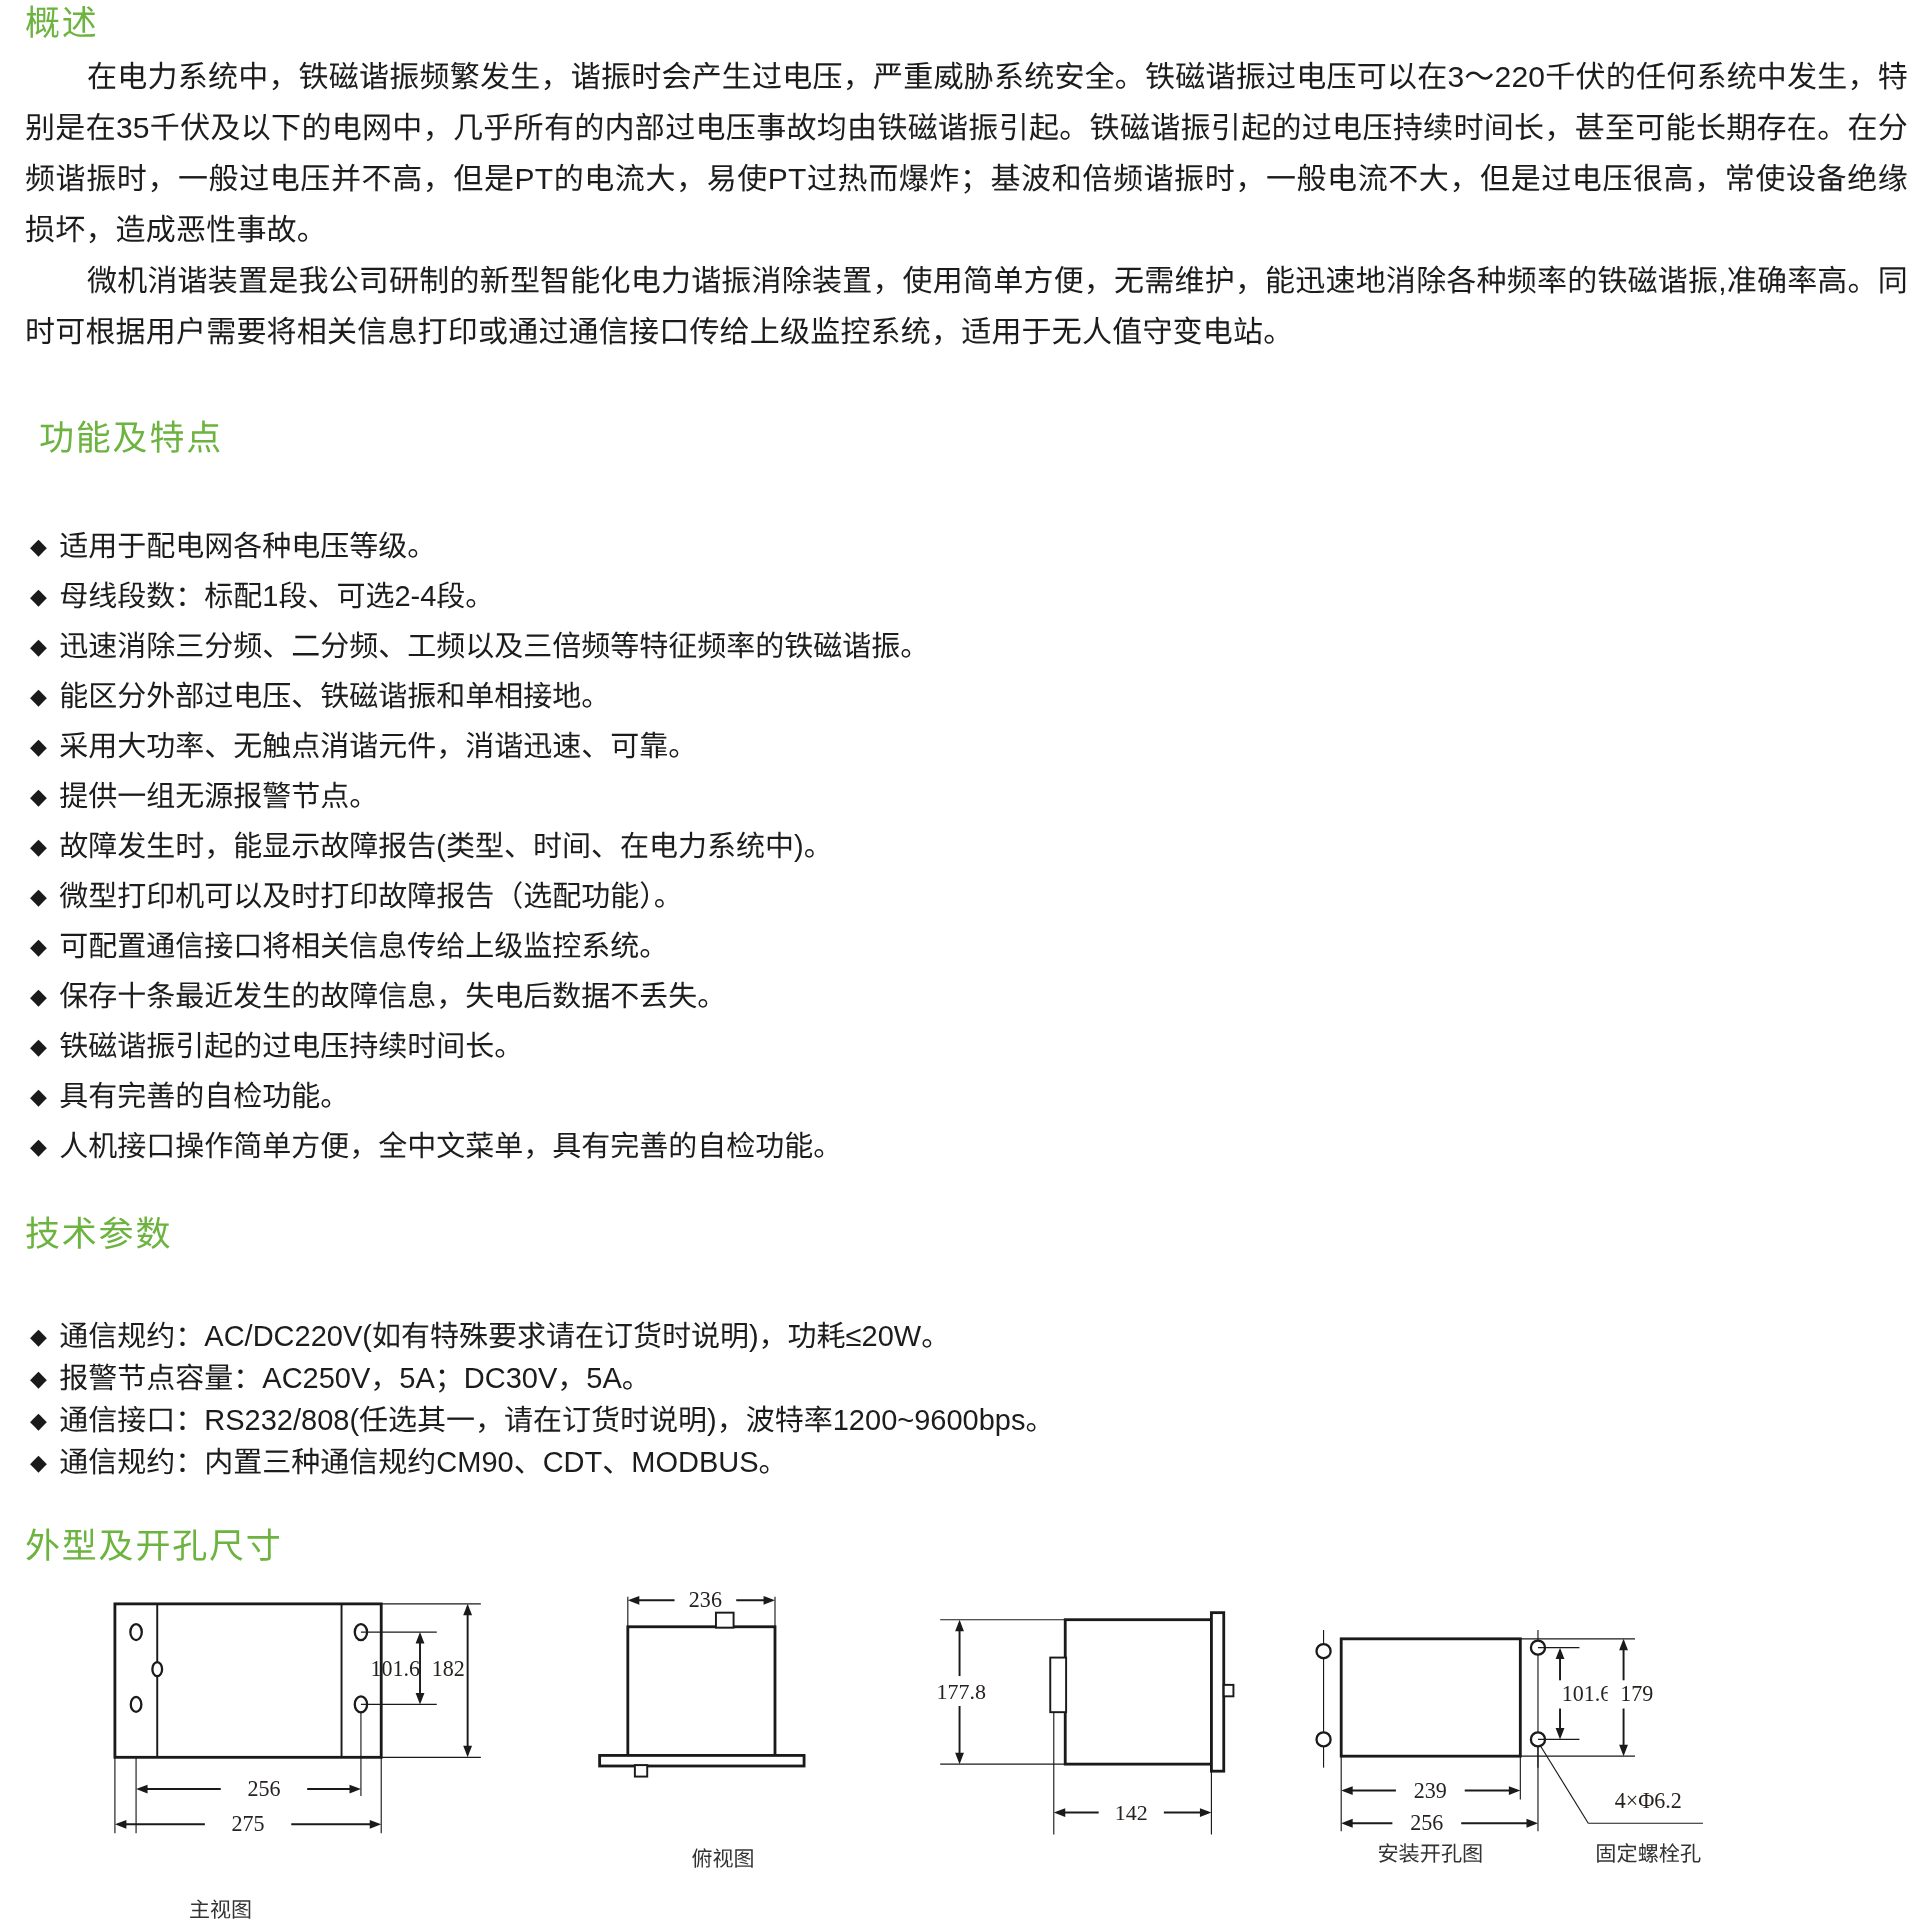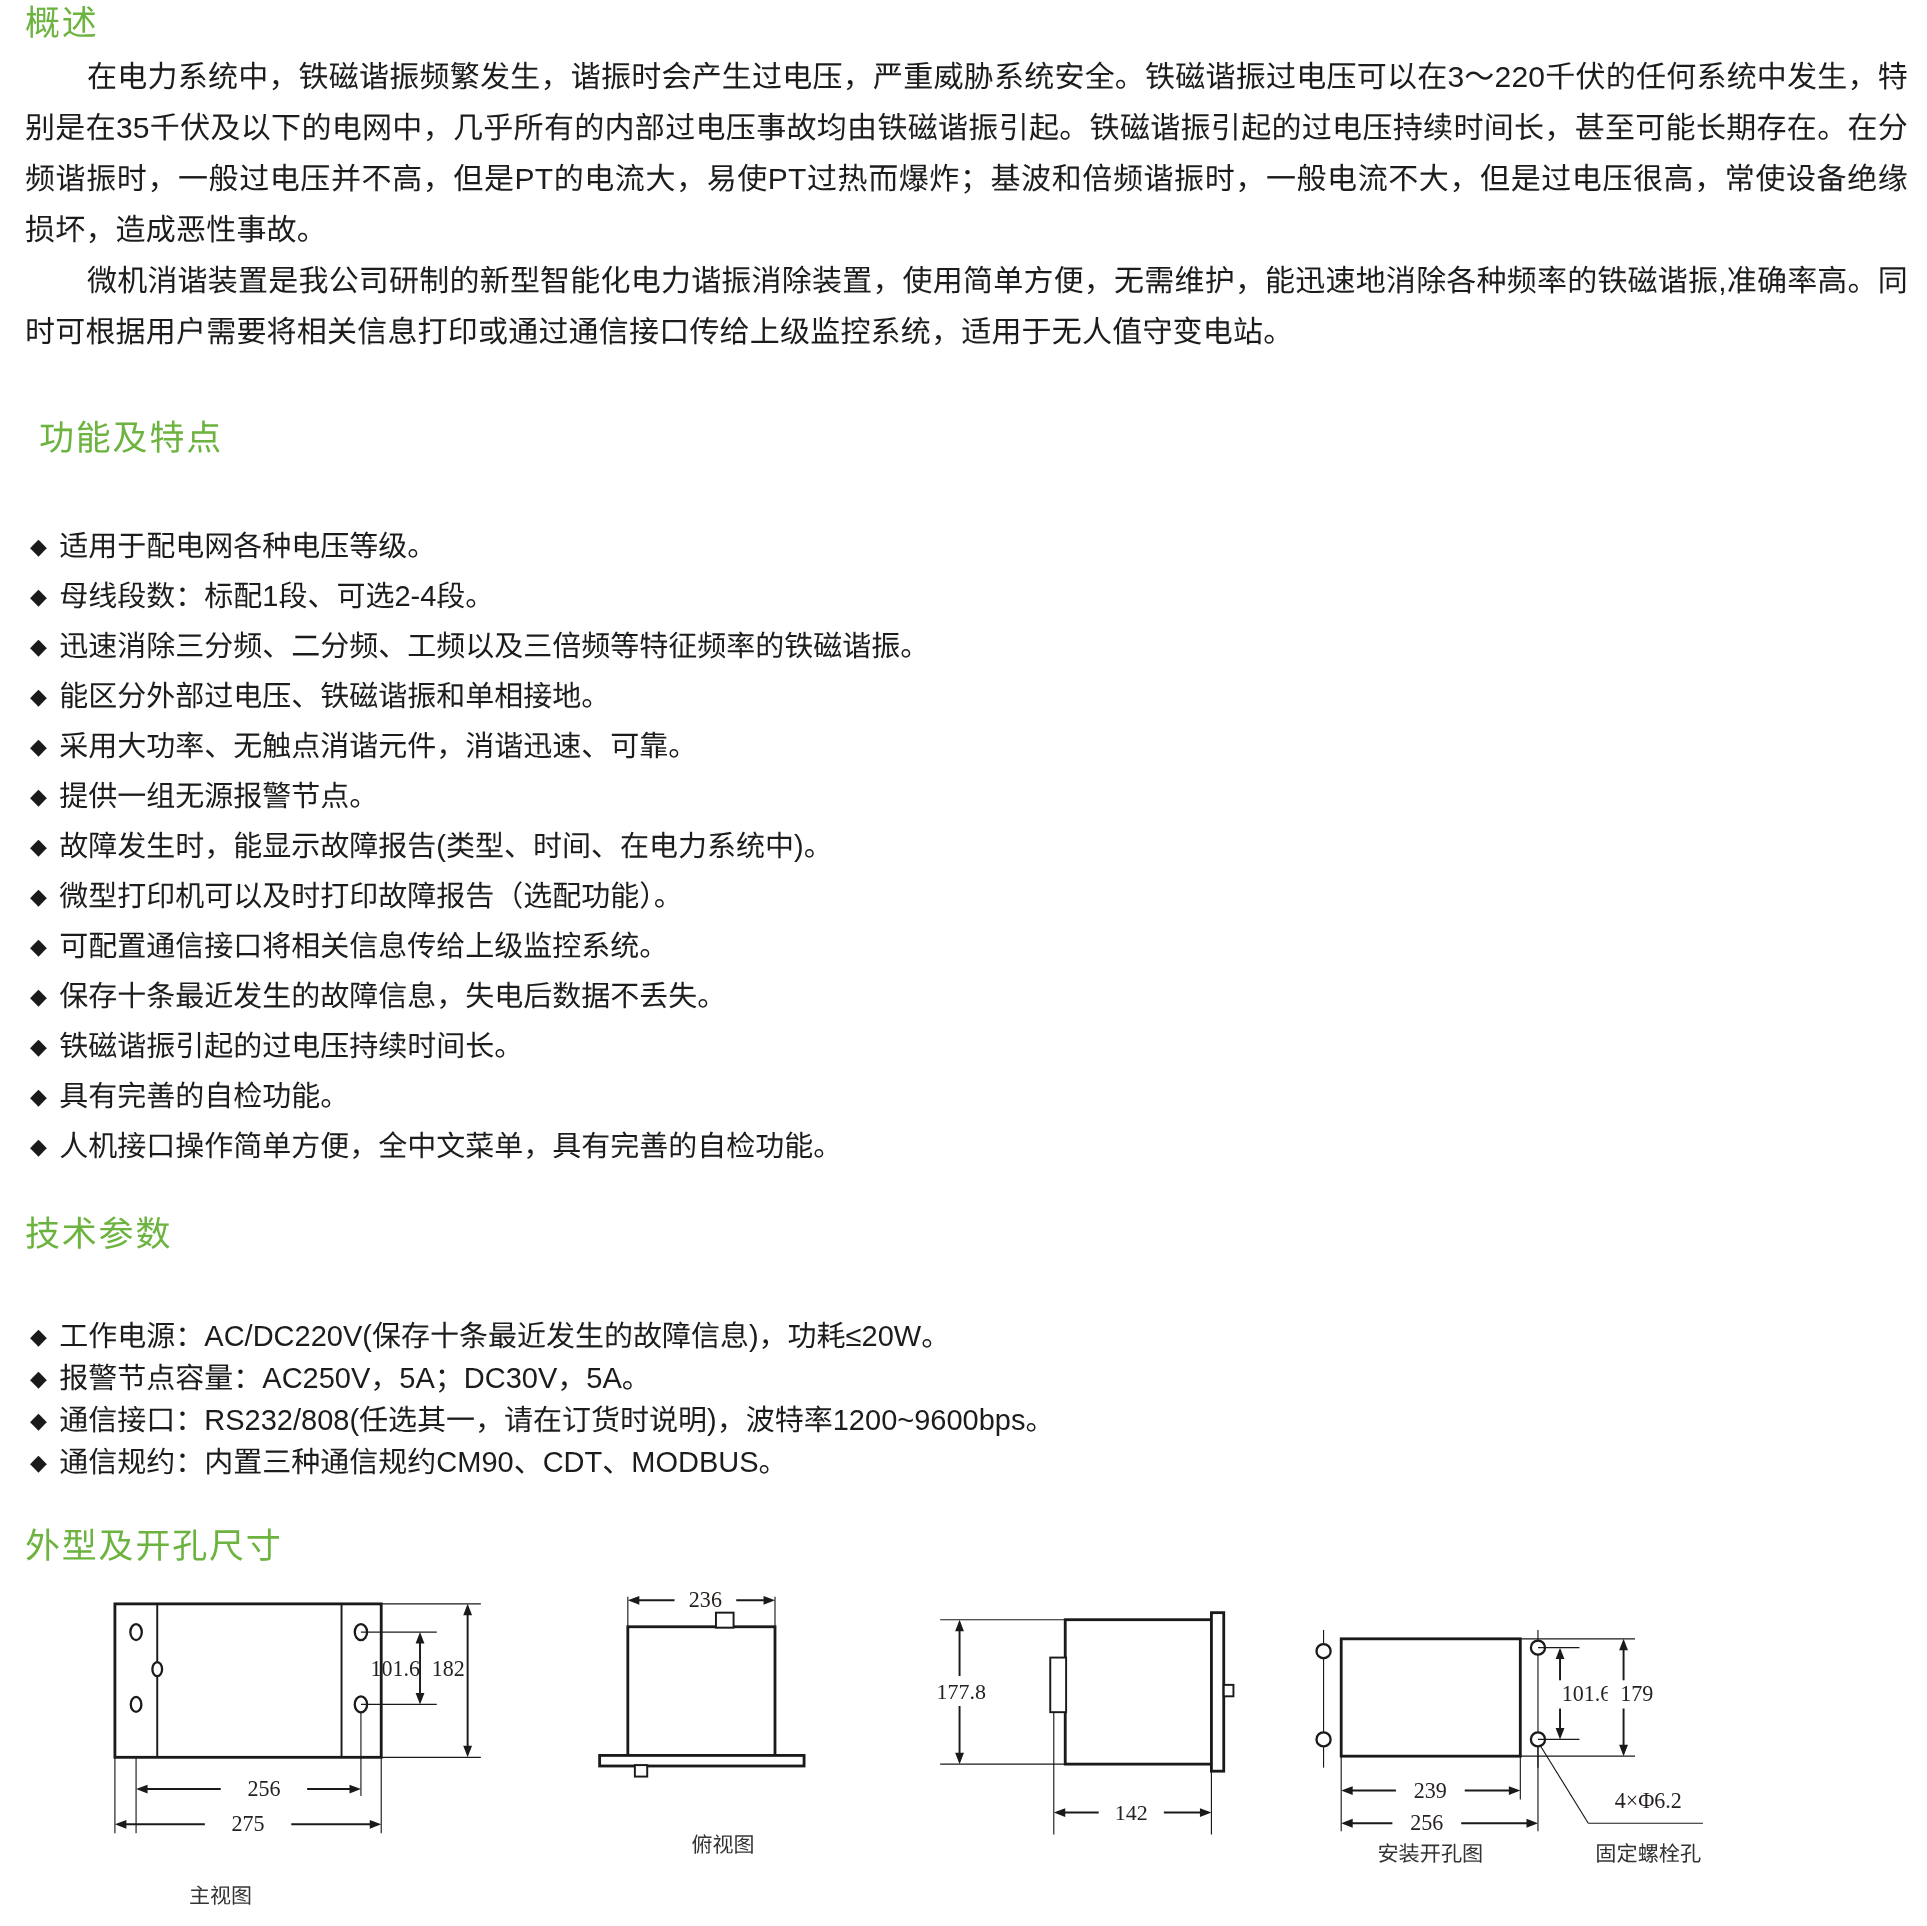--- a/index.html
+++ b/index.html
@@ -90,21 +90,21 @@
   
   .drawing {
     position: absolute;
   }
   .drawing svg { display: block; }
   .caption {
     text-align: center;
     font-family: "Liberation Serif", "DejaVu Serif", serif;
     font-size: 21px;
     color: #333333;
-    margin-top: 0;
+    margin-top: 14px;
   }
   .dim-text {
     font-family: "Liberation Serif", "DejaVu Serif", serif;
     font-size: 25px;
     fill: #262220;
   }
   .cjk-note {
     font-family: "Liberation Serif", "DejaVu Serif", serif;
     font-size: 24px;
     fill: #333333;
@@ -183,21 +183,21 @@
       <span class="diamond">◆</span>
       <span>人机接口操作简单方便，全中文菜单，具有完善的自检功能。</span>
     </li>
   </ul>
 
   <h2 class="section-heading abs" id="specs-heading">技术参数</h2>
 
   <ul class="bullet-list specs abs" id="specs-list">
     <li class="bullet-item">
       <span class="diamond">◆</span>
-      <span>工作电源：AC/DC220V(保存十条最近发生的故障信息)，功耗≤20W。</span>
+      <span>通信规约：AC/DC220V(如有特殊要求请在订货时说明)，功耗≤20W。</span>
     </li>
     <li class="bullet-item">
       <span class="diamond">◆</span>
       <span>报警节点容量：AC250V，5A；DC30V，5A。</span>
     </li>
     <li class="bullet-item">
       <span class="diamond">◆</span>
       <span>通信接口：RS232/808(任选其一，请在订货时说明)，波特率1200~9600bps。</span>
     </li>
     <li class="bullet-item">

